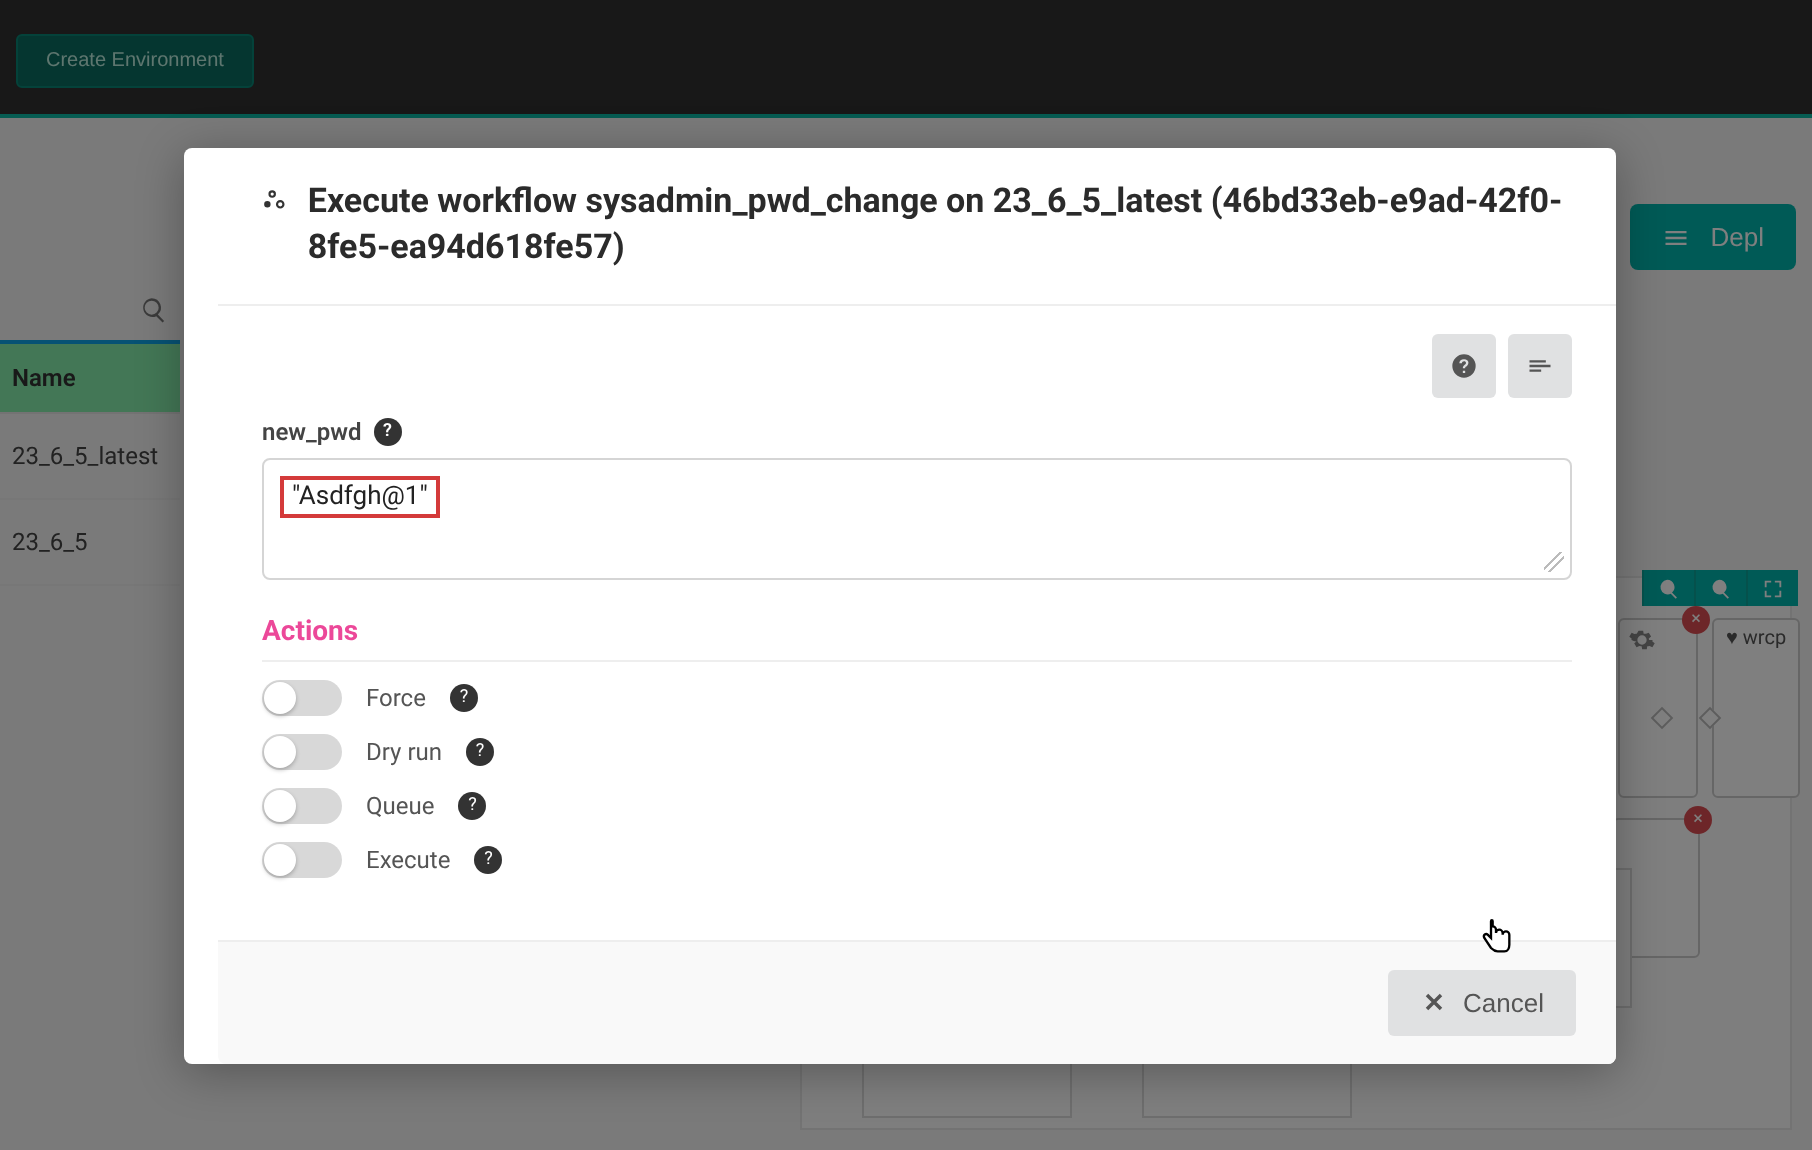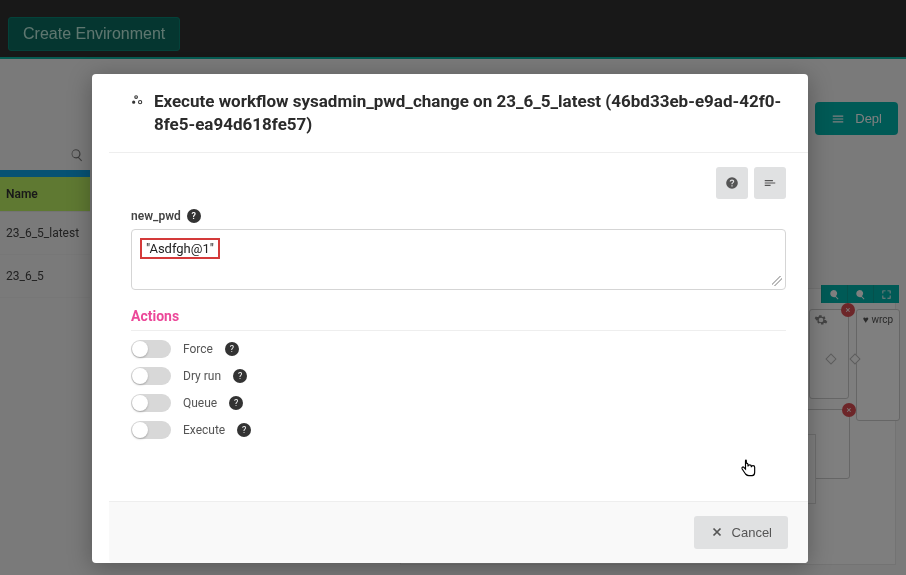--- a/index.html
+++ b/index.html
@@ -21,21 +21,21 @@
     height: 59px;
     background: #303030;
     border-bottom: 2px solid #0db8a5;
     padding: 17px 0 0 8px;
   }
   .create-env-btn {
     background: #0a6d61;
     color: #bdecde;
     border: 1px solid #098574;
     padding: 7px 14px;
-    font-size: 16px;
+    font-size: 10px;
     border-radius: 3px;
   }
 
   .right-actions {
     position: absolute;
     top: 102px;
     right: 8px;
     display: flex;
     flex-direction: row;
     align-items: flex-end;
@@ -65,22 +65,22 @@
   }
   .search-icon-row {
     height: 30px;
     display:flex;
     align-items:center;
     justify-content:flex-end;
     padding-right:6px;
     color:#777;
   }
   .name-header {
-    background: #bef264;
-    border-top: 7px solid #0ea5e9;
+    background: #86efac;
+    border-top: 2px solid #0ea5e9;
     border-bottom: 1px solid #e6e6e6;
     padding: 10px 6px;
     font-weight: 600;
     font-size: 12px;
   }
   .name-row {
     border-bottom: 1px solid #eee;
     padding: 14px 6px;
     font-size: 12px;
     color:#444;
@@ -229,21 +229,20 @@
   .toggle::after {
     content:"";position:absolute;left:1px;top:1px;width:16px;height:16px;
     border-radius:50%;background:#fff;box-shadow:0 1px 2px rgba(0,0,0,0.25);
   }
   .modal-footer {
     border-top:1px solid #eee;
     padding:14px 20px;
     display:flex;justify-content:flex-end;gap:10px;
     background:#f9f9f9;
     border-radius:0 0 4px 4px;
-    margin-top:31px;
   }
   .btn {
     border:none;border-radius:3px;padding:9px 16px;font-size:13px;
     display:inline-flex;align-items:center;gap:8px;cursor:pointer;
   }
   .btn-cancel { background:#e0e1e2;color:#555; }
   .btn-execute { background:#00b5ad;color:#fff; }
 
   .cursor-hand {
     position:absolute;
@@ -316,21 +315,21 @@
   </div>
 
   <div class="wf-box" style="top:20px;left:408px;width:40px;height:90px">
     <span class="close">×</span>
     <span class="gear">
       <svg class="ico" viewBox="0 0 24 24">
           <path d="M12 8a4 4 0 100 8 4 4 0 000-8zm9 4a7 7 0 01-.1 1.2l2 1.6-2 3.4-2.4-1a7 7 0 01-2 .1l-.4 2.6h-4l-.4-2.6a7 7 0 01-2-.1l-2.4 1-2-3.4 2-1.6A7 7 0 013 12a7 7 0 01.1-1.2l-2-1.6 2-3.4 2.4 1a7 7 0 012-.1L9 4h4l.4 2.6a7 7 0 012 .1l2.4-1 2 3.4-2 1.6c.1.4.2.8.2 1.2z"></path>
         </svg>
     </span>
   </div>
-  <div class="wf-box" style="top:20px;left:455px;width:44px;height:112px">
+  <div class="wf-box" style="top:20px;left:455px;width:44px;height:90px">
     <span class="wf-label" style="left:6px">♥ <span>wrcp</span></span>
   </div>
   <div class="wf-dot" style="top:66px;left:426px"></div>
   <div class="wf-dot" style="top:66px;left:450px"></div>
 
   <div class="wf-box" style="top:120px;left:405px;width:44px;height:70px">
      <span class="close">×</span>
   </div>
 
   <div class="bg-empty-box" style="top:145px;left:30px"></div>

